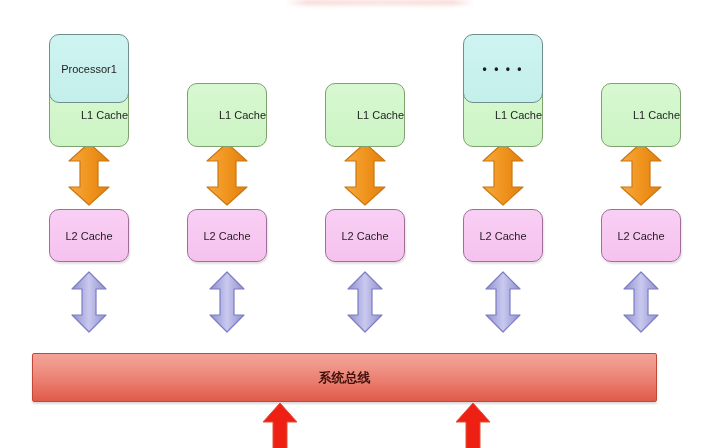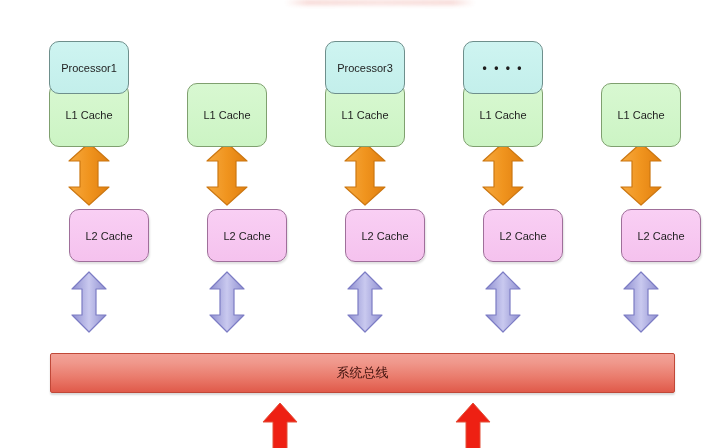--- a/index.html
+++ b/index.html
@@ -36,51 +36,51 @@
     position: absolute; left: 0;
     width: 80px;
     border-radius: 10px;
     display: flex; align-items: center; justify-content: center;
     font-size: 11px; color: #1e1e1e;
     box-sizing: border-box;
     text-align: center;
   }
   .box span { display: block; }
   .processor {
-    top: 41px; height: 53px;
+    top: 34px; height: 69px;
     background: linear-gradient(180deg, #cef4f1 0%, #c3efeb 100%);
     border: 1.5px solid #6e8f8c;
     z-index: 2;
   }
   .l1 {
     top: 83px; height: 64px;
     background: linear-gradient(180deg, #d8f8d1 0%, #ccf4c4 100%);
     border: 1.5px solid #7fa06f;
     z-index: 1;
+    justify-content: flex-end;
   }
   .l2 {
     top: 209px; height: 53px;
     background: linear-gradient(180deg, #f9cff4 0%, #f5c2ee 100%);
     border: 1.5px solid #9f6f9a;
     box-shadow: 1px 2px 2px rgba(0,0,0,.12);
-    margin-left: 20px;
   }
   .dots-label { font-weight: bold; letter-spacing: 2px; font-size: 12px; }
   .arrow-orange { position: absolute; left: 18px; top: 142px; }
   .arrow-purple { position: absolute; left: 21px; top: 271px; }
   .bus {
-    position: absolute; left: 50px; top: 353px;
-    width: 625px; height: 40px;
+    position: absolute; left: 32px; top: 353px;
+    width: 625px; height: 49px;
     background: linear-gradient(180deg,
       #f3a196 0%, #f0988c 22%, #ea7c6d 60%, #e05a4a 100%);
     border: 1.5px solid #c04838;
     border-radius: 2px;
     box-sizing: border-box;
     display: flex; align-items: center; justify-content: center;
-    font-size: 13px; font-weight: normal; color: #40120d;
+    font-size: 13px; font-weight: bold; color: #40120d;
     box-shadow: 0 2px 2px rgba(0,0,0,.15);
   }
   .arrow-red { position: absolute; top: 402px; }
   .arrow-red.a1 { left: 261px; }
   .arrow-red.a2 { left: 454px; }
 </style>
 </head>
 <body>
 
 <svg width="0" height="0" style="position:absolute">
@@ -129,23 +129,20 @@
     </svg>
     <div class="box l2">
       <span>L2 Cache</span>
     </div>
     <svg class="arrow-purple" width="38" height="62" viewBox="0 0 38 62">
       <polygon points="19,1 36,18 26,18 26,44 36,44 19,61 2,44 12,44 12,18 2,18" fill="url(#gradPurple)" stroke="#7c7cc4" stroke-width="1.2" stroke-linejoin="round"></polygon>
     </svg>
   </div>
 
   <div class="column" style="left:325px">
-    <div class="box processor">
-      <span>Processor3</span>
-    </div>
     <div class="box l1">
       <span>L1 Cache</span>
     </div>
     <svg class="arrow-orange" width="44" height="64" viewBox="0 0 44 64">
       <polygon points="22,1 42,19 31,19 31,45 42,45 22,63 2,45 13,45 13,19 2,19" fill="url(#gradOrange)" stroke="#cc7711" stroke-width="1.2" stroke-linejoin="round"></polygon>
     </svg>
     <div class="box l2">
       <span>L2 Cache</span>
     </div>
     <svg class="arrow-purple" width="38" height="62" viewBox="0 0 38 62">

